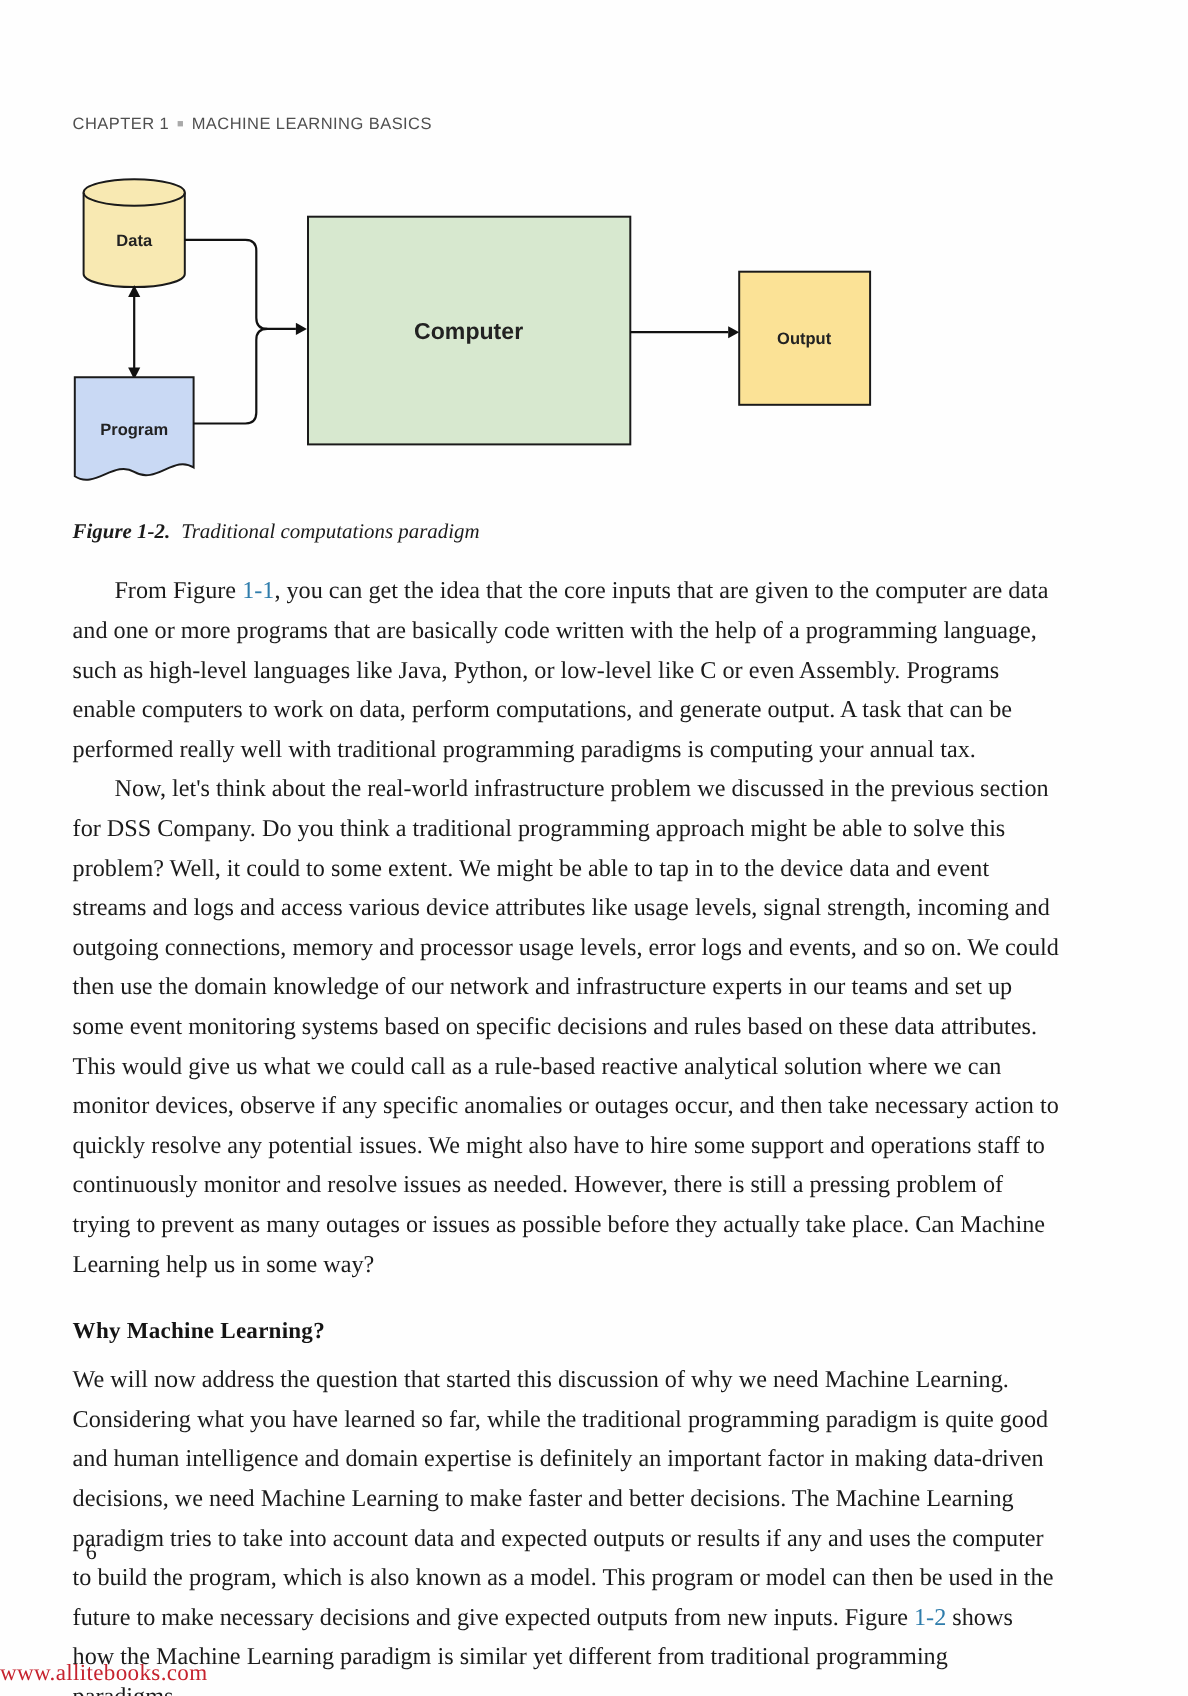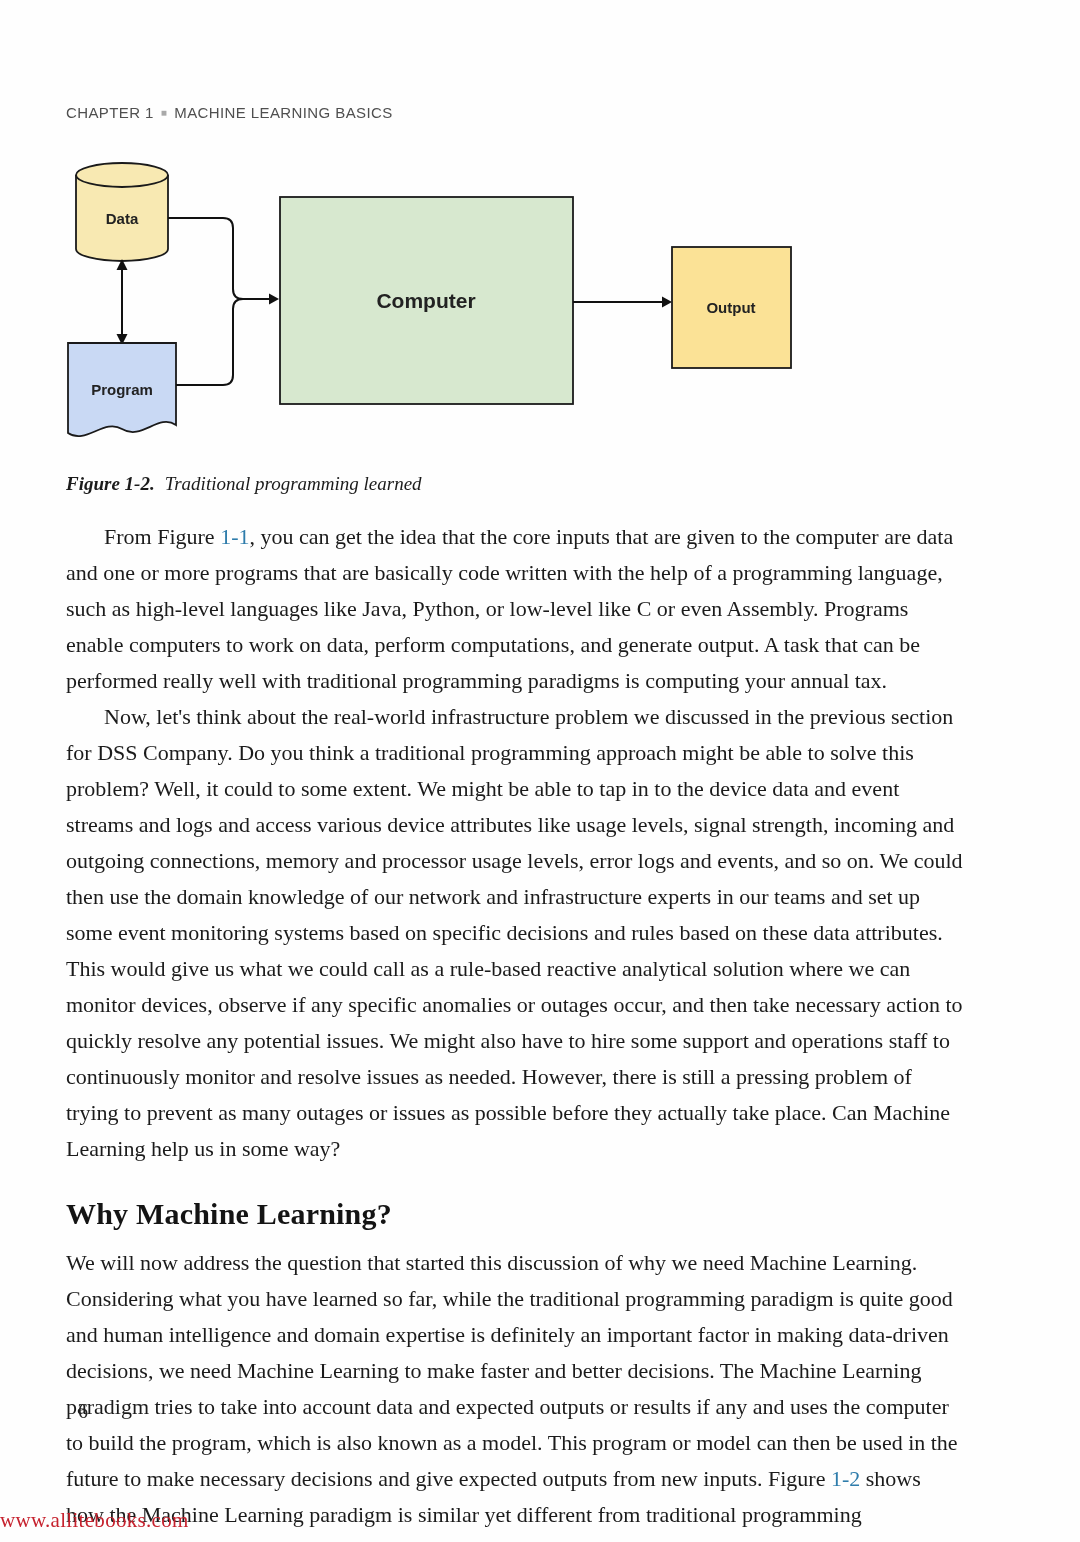--- a/index.html
+++ b/index.html
@@ -66,21 +66,21 @@
 
   a.xref {
     color: var(--link-color);
     text-decoration: none;
     cursor: pointer;
   }
 
   h1.section-heading {
     margin-top: 30px;
     margin-bottom: 14px;
-    font-size: 30px;
+    font-size: 21px;
     font-weight: 700;
     color: #141414;
     letter-spacing: 0.2px;
   }
 
   .page-number {
     position: absolute;
     left: 78px;
     top: 1400px;
     font-size: 20px;
@@ -146,21 +146,21 @@
         <polygon class="head" points="606,145 596,139.5 596,150.5"></polygon>
       </g>
 
       <g>
         <rect class="shape" x="606" y="90" width="119" height="121" fill="#fbe296"></rect>
         <text class="node-label" x="665" y="156">Output</text>
       </g>
     </svg>
 
     <p class="caption">
-      <span class="cap-label">Figure 1-2.</span><span class="cap-text">Traditional programming learned</span>
+      <span class="cap-label">Figure 1-2.</span><span class="cap-text">Traditional computations paradigm</span>
     </p>
 
     <p class="body first indent"><span>From Figure </span><a class="xref">1-1</a><span>, you can get the idea that the core inputs that are given to the computer are data and one or more programs that are basically code written with the help of a programming language, such as high-level languages like Java, Python, or low-level like C or even Assembly. Programs enable computers to work on data, perform computations, and generate output. A task that can be performed really well with traditional programming paradigms is computing your annual tax.</span></p>
 
     <p class="body indent">Now, let's think about the real-world infrastructure problem we discussed in the previous section for DSS Company. Do you think a traditional programming approach might be able to solve this problem? Well, it could to some extent. We might be able to tap in to the device data and event streams and logs and access various device attributes like usage levels, signal strength, incoming and outgoing connections, memory and processor usage levels, error logs and events, and so on. We could then use the domain knowledge of our network and infrastructure experts in our teams and set up some event monitoring systems based on specific decisions and rules based on these data attributes. This would give us what we could call as a rule-based reactive analytical solution where we can monitor devices, observe if any specific anomalies or outages occur, and then take necessary action to quickly resolve any potential issues. We might also have to hire some support and operations staff to continuously monitor and resolve issues as needed. However, there is still a pressing problem of trying to prevent as many outages or issues as possible before they actually take place. Can Machine Learning help us in some way?</p>
 
     <h1 class="section-heading">Why Machine Learning?</h1>
 
     <p class="body"><span>We will now address the question that started this discussion of why we need Machine Learning. Considering what you have learned so far, while the traditional programming paradigm is quite good and human intelligence and domain expertise is definitely an important factor in making data-driven decisions, we need Machine Learning to make faster and better decisions. The Machine Learning paradigm tries to take into account data and expected outputs or results if any and uses the computer to build the program, which is also known as a model. This program or model can then be used in the future to make necessary decisions and give expected outputs from new inputs. Figure </span><a class="xref">1-2</a><span> shows how the Machine Learning paradigm is similar yet different from traditional programming paradigms.</span></p>
 

